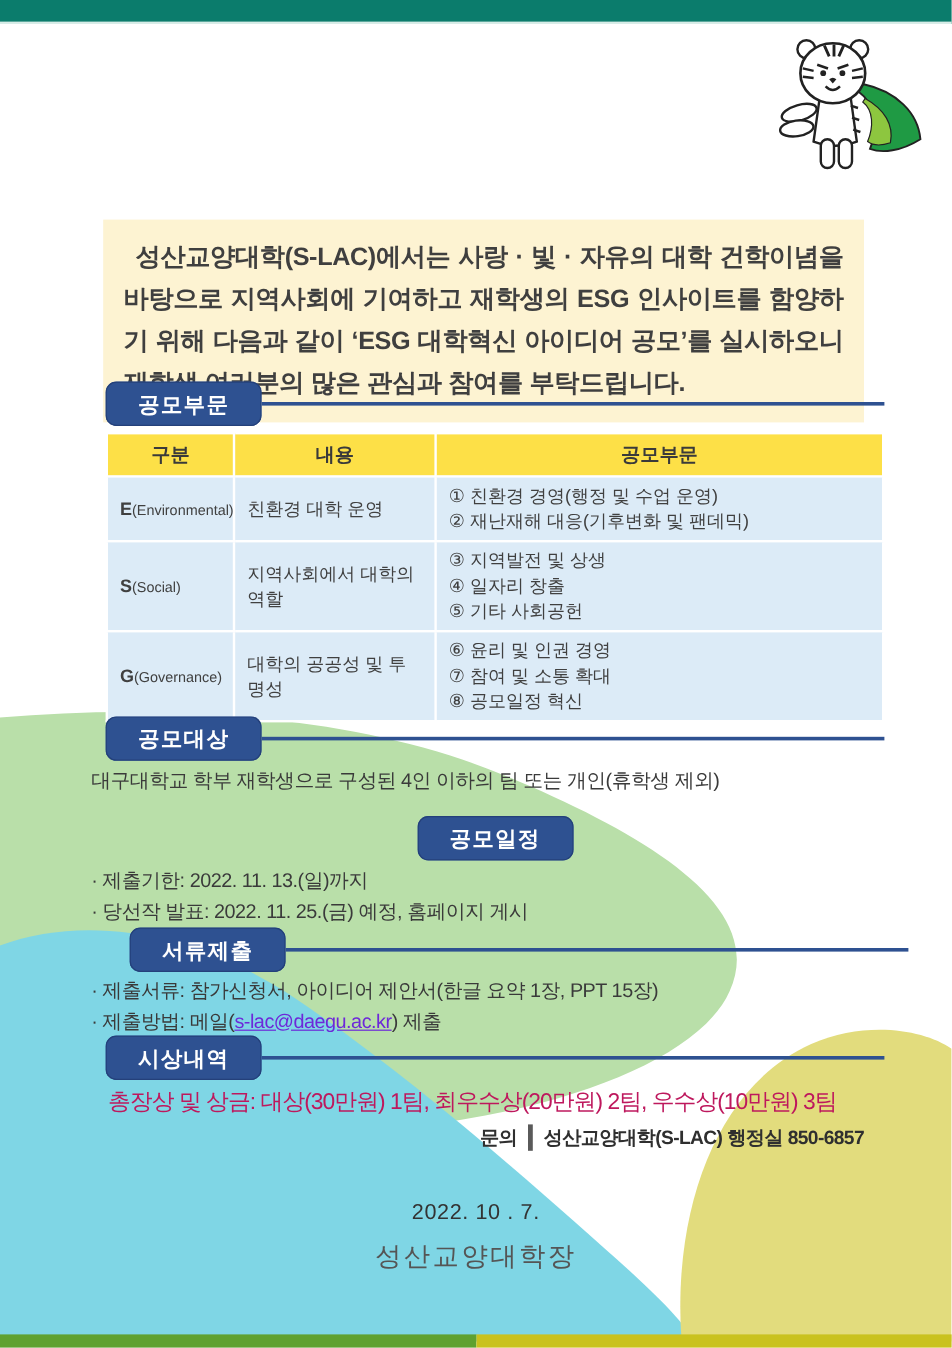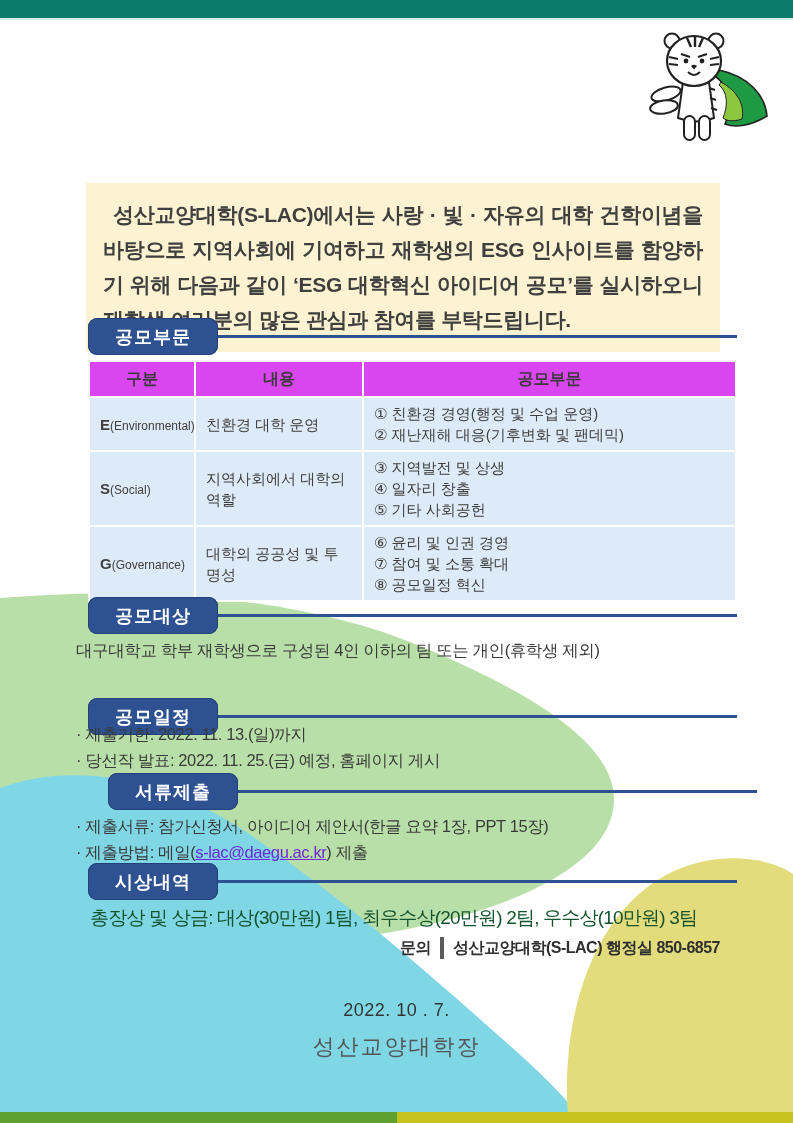--- a/index.html
+++ b/index.html
@@ -43,33 +43,33 @@
   .badge{
     width:130px;height:37px;background:#2e5191;border-radius:9px;
     color:#ffffff;font-size:18px;font-weight:bold;letter-spacing:1px;
     display:flex;align-items:center;justify-content:center;flex:none;
     box-shadow:0 0 0 1px #24407a inset;
   }
   .rule{flex:1;height:3px;background:#2e5191;}
 
   #sec-fields{top:318px;}
   #sec-target{top:597px;}
-  #sec-schedule{top:698px;}
+  #sec-schedule{top:680px;flex-direction:column;}
   #sec-submission{top:773px;padding-left:20px;}
   #sec-awards{top:863px;}
 
   #esg-table{
     position:absolute;top:360px;left:88px;width:649px;
     border-collapse:collapse;table-layout:fixed;
     font-size:15px;color:#404040;
   }
   #esg-table col.c1{width:106px;}
   #esg-table col.c2{width:168px;}
   #esg-table th{
-    background:#d946ef;font-weight:bold;font-size:16px;color:#3a3a3a;
+    background:#fde047;font-weight:bold;font-size:16px;color:#3a3a3a;
     height:34px;padding:0;border:2.5px solid #ffffff;text-align:center;
   }
   #esg-table td{
     background:#dcebf7;border:2.5px solid #ffffff;
     padding:5px 10px;vertical-align:middle;line-height:1.4;
   }
   #esg-table td b{font-size:15px;}
   #esg-table td .word{font-size:12px;}
   .cell-items div{white-space:nowrap;}
 
@@ -77,21 +77,21 @@
     position:absolute;left:76px;font-size:16.5px;color:#3a3a3a;letter-spacing:-0.4px;
   }
   #target-text{top:640px;}
   .bullet-list{line-height:1.55;}
   #schedule-list{top:722px;}
   #submission-list{top:814px;}
   a.email-link{color:#6d28d9;text-decoration:underline;}
 
   #prize-line{
     position:absolute;top:905px;left:90px;width:650px;
-    font-size:19px;color:#14532d;letter-spacing:-0.8px;font-weight:500;
+    font-size:19px;color:#be185d;letter-spacing:-0.8px;font-weight:500;
   }
   #contact-line{
     position:absolute;top:937px;right:73px;
     display:flex;align-items:center;gap:9px;
     font-size:16px;font-weight:bold;color:#2f2f2f;letter-spacing:-0.5px;
   }
   .vbar{width:4px;height:22px;background:#5a5a5a;}
 
   #date-line{
     position:absolute;top:1000px;left:0;width:100%;text-align:center;

